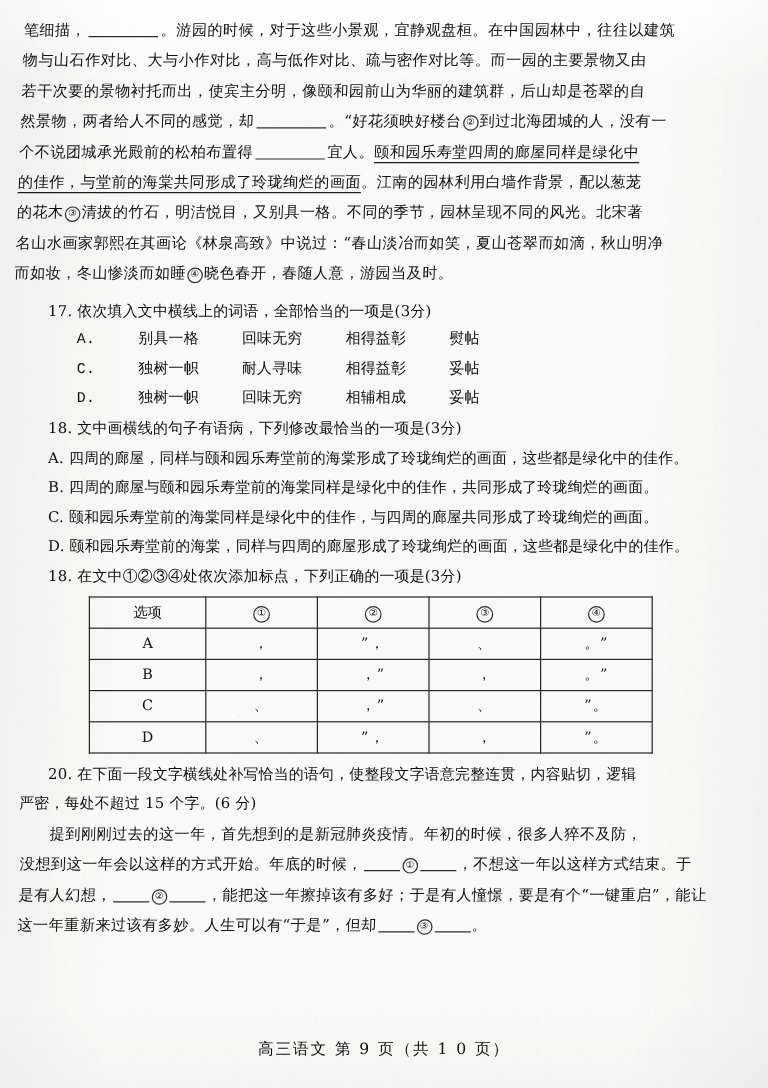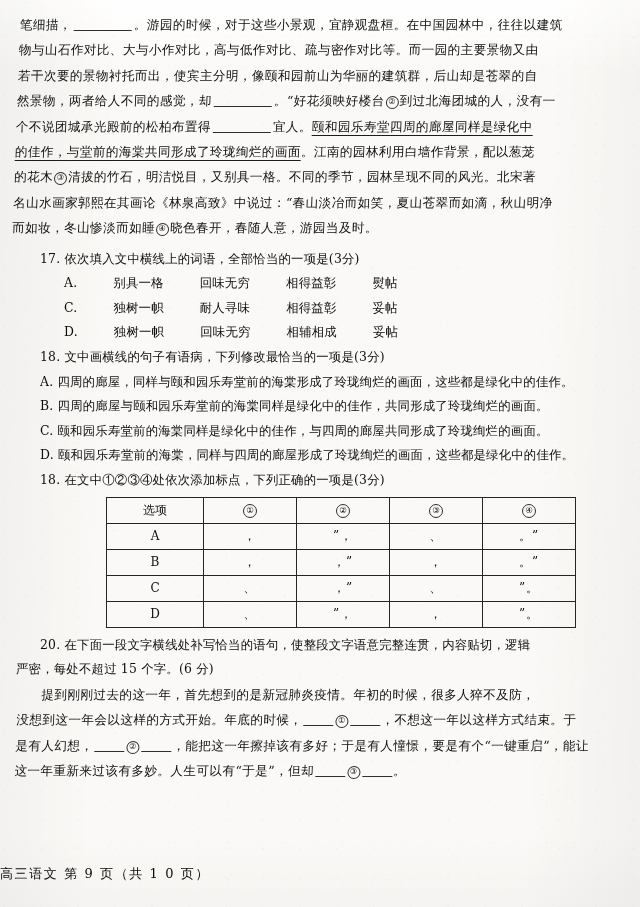--- a/index.html
+++ b/index.html
@@ -90,27 +90,28 @@
     color: #141414;
     letter-spacing: 0.2px;
     text-align: justify;
   }
   .q-line { margin: 0; white-space: normal; }
   .indent2 { text-indent: 24px; }
   .opt-row {
     margin: 0;
     white-space: nowrap;
     text-indent: 24px;
+    font-family: Liberation Mono, monospace;
   }
   .opt-row .cell {
     display: inline-block;
     margin-right: 12px;
   }
   .tbl-wrap {
-    margin: 4px 0 2px 90px;
+    margin: 4px 0 2px 58px;
     width: 528px;
     border-radius: 25px;
   }
   table.punct {
     border-collapse: collapse;
     width: 470px;
     table-layout: fixed;
     font-family: "DejaVu Serif", "Liberation Serif", serif;
   }
   table.punct td, table.punct th {
@@ -138,20 +139,21 @@
   }
   .punct-cell {
     font-size: 13px;
     letter-spacing: 1px;
   }
   .footer {
     position: absolute;
     left: 0;
     right: 0;
     bottom: 24px;
+    text-align: center;
     font-family: "DejaVu Serif", "Liberation Serif", serif;
     font-size: 13px;
     letter-spacing: 1.6px;
     color: #131313;
   }
   .spacer6 { height: 6px; }
   .spacer3 { height: 3px; }
 </style>
 </head>
 <body>

